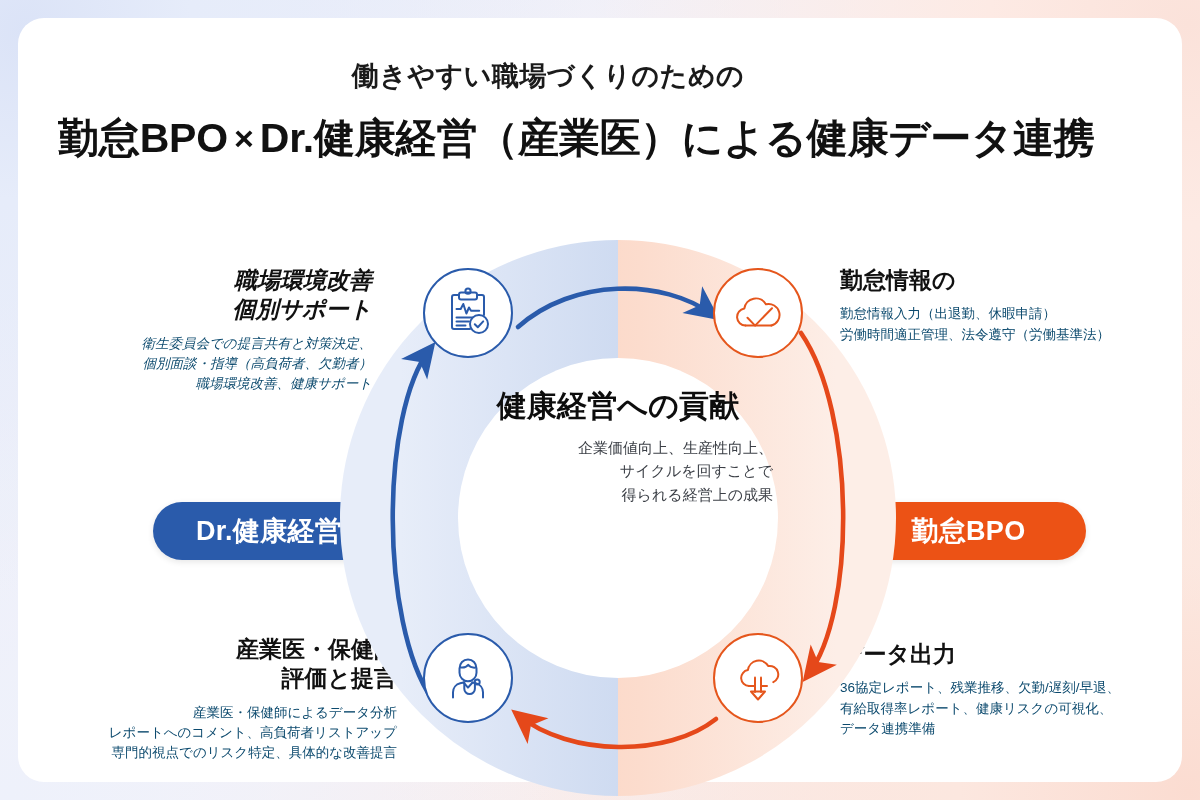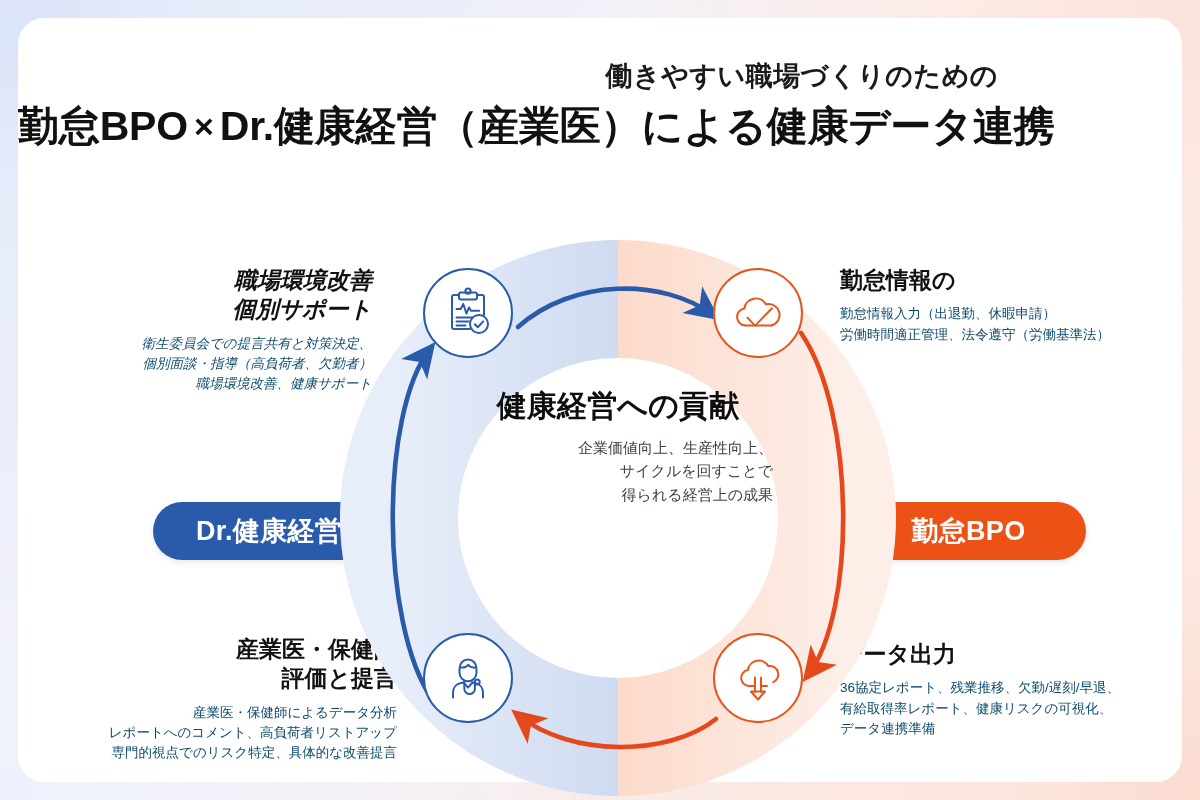--- a/index.html
+++ b/index.html
@@ -17,27 +17,27 @@
       radial-gradient(circle at 99% 99%,#fbdcd1 0%, #fce7df 16%, rgba(252,231,223,0) 46%),
       radial-gradient(circle at 1% 99%, #eef1fb 0%, rgba(238,241,251,0) 38%),
       linear-gradient(135deg,#e8ecf9 0%,#f6f3f8 48%,#fbe4db 100%);
   }
   #card{
     position:absolute;left:18px;top:18px;width:1164px;height:764px;
     background:#ffffff;border-radius:26px;
   }
 
   
-  .head-wrap{position:absolute;left:0;top:42px;width:980px;text-align:right;}
+  .head-wrap{position:absolute;left:0;top:42px;width:980px;text-align:center;padding-left:40px;}
   .head-sub{
     font-size:27px;font-weight:bold;color:#1a1a1a;letter-spacing:.02em;
     line-height:1.2;
   }
   .head-main{
-    margin-top:10px;font-size:41px;font-weight:bold;color:#111111;
+    margin-top:22px;font-size:41px;font-weight:bold;color:#111111;
     letter-spacing:-.004em;line-height:1.18;white-space:nowrap;
   }
   .head-main .x{font-size:34px;padding:0 6px;position:relative;top:-2px;}
 
   
   #diagram{position:absolute;left:290px;top:205px;width:620px;height:590px;}
   #ring-svg{position:absolute;left:0;top:0;}
 
   .node{
     position:absolute;width:90px;height:90px;border-radius:50%;

